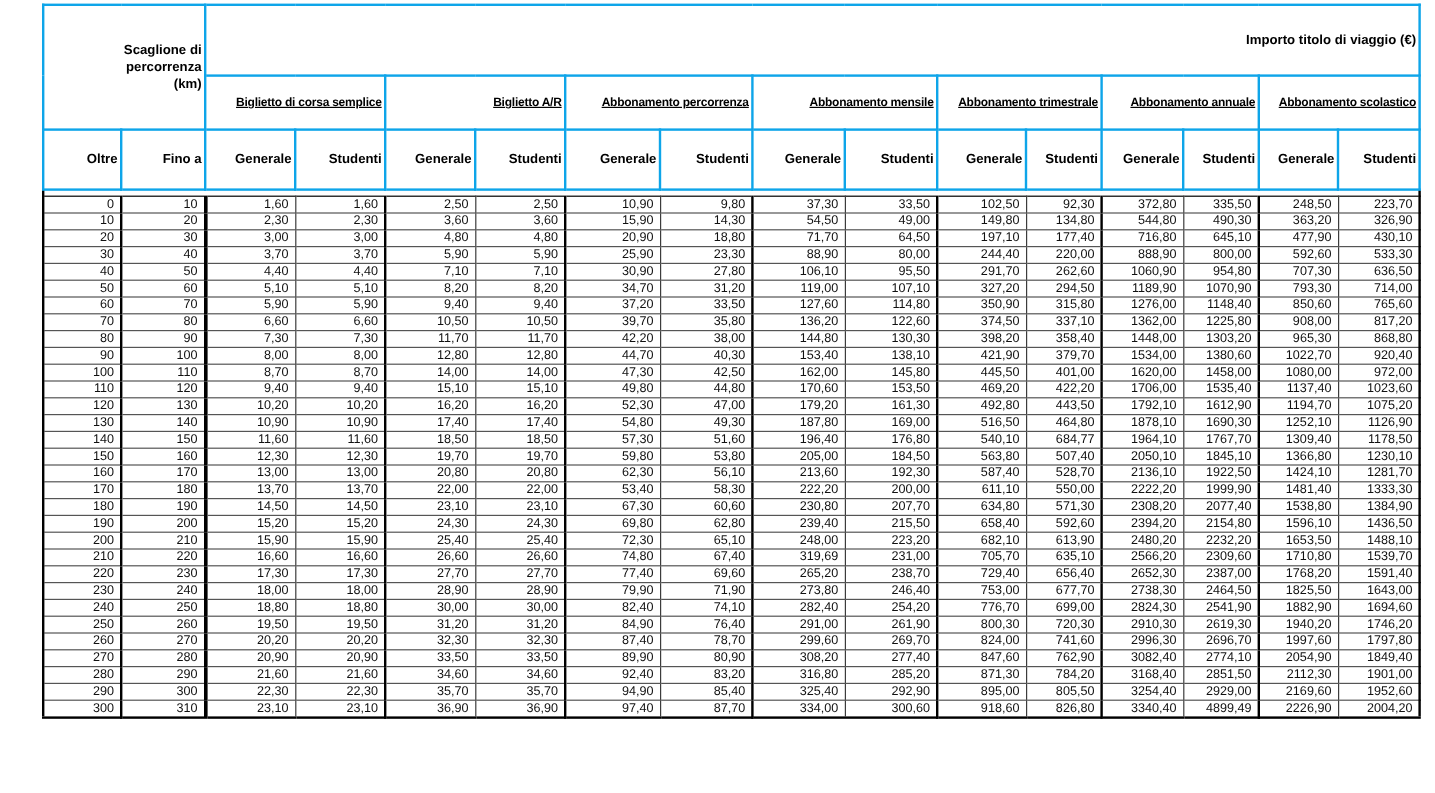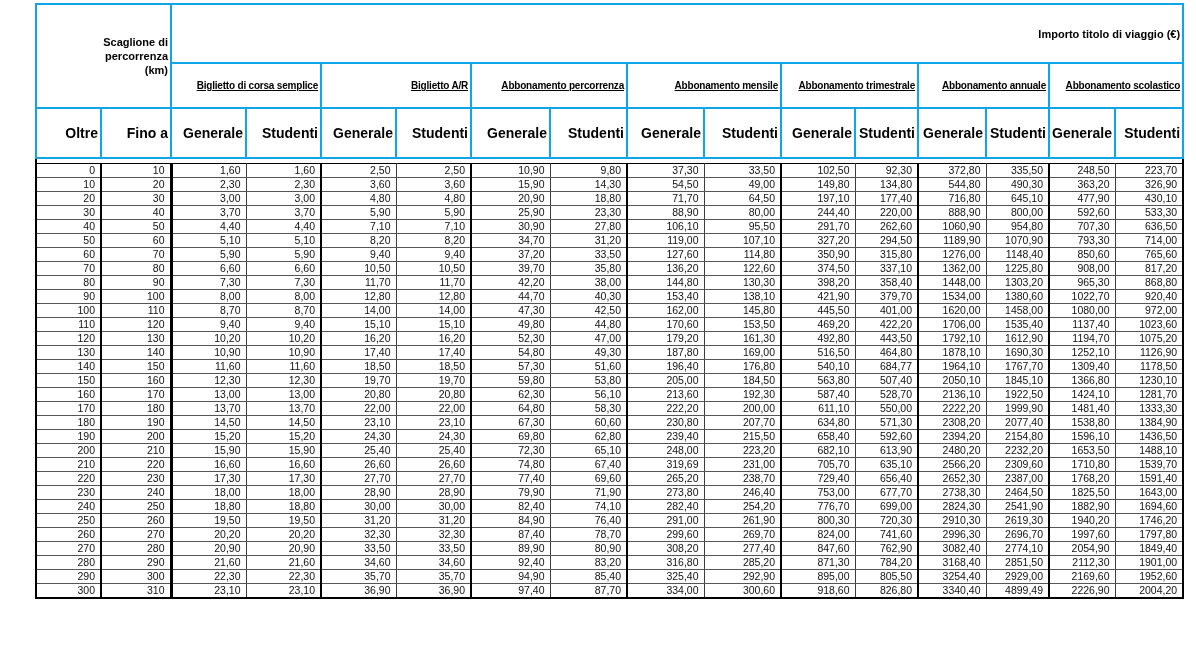--- a/index.html
+++ b/index.html
@@ -6,21 +6,21 @@
   .page{position:relative;width:1196px;height:661px;background:#ffffff;overflow:hidden;
         font-family:"Liberation Sans",sans-serif;color:#111;}
   table.fare{position:absolute;left:35px;top:3px;border-collapse:collapse;table-layout:fixed;
         width:1147px;border:2px solid #000;background:#fff;}
   
   thead th{border:2px solid #0ea5e9;font-weight:bold;text-align:right;vertical-align:middle;
         padding:12px 2px;color:#000;background:#fff;overflow:hidden;}
   tr.toprow th{height:33px;font-size:11px;}
   th.distance{white-space:pre-line;line-height:14px;font-size:10.5px;}
   tr.ticket th{height:19px;font-size:10px;letter-spacing:-0.2px;white-space:nowrap;text-decoration:underline;}
-  tr.sub th{height:24px;font-size:14px;white-space:nowrap;margin-top:40px;}
+  tr.sub th{height:24px;font-size:11px;white-space:nowrap;margin-top:40px;}
   
   tbody.gapband td{height:4px;border:0;padding:0;background:#fff;}
   
   tbody.body td{height:13px;line-height:13px;font-size:10.5px;text-align:right;
         padding:0 5px 0 0;border-right:1px solid #3c3c3c;border-bottom:1px solid #555;
         white-space:nowrap;overflow:hidden;color:#111;}
   tbody.body tr:first-child td{border-top:1px solid #000;}
   tbody.body tr:last-child td{border-bottom:2px solid #000;}
   tbody.body td:nth-child(1){border-right:2px solid #000;}
   tbody.body td:nth-child(2){border-right:3px solid #000;}
@@ -401,21 +401,21 @@
           <td>1424,10</td>
           <td>1281,70</td>
         </tr>
         <tr>
           <td>170</td>
           <td>180</td>
           <td>13,70</td>
           <td>13,70</td>
           <td>22,00</td>
           <td>22,00</td>
-          <td>64,80</td>
+          <td>53,40</td>
           <td>58,30</td>
           <td>222,20</td>
           <td>200,00</td>
           <td>611,10</td>
           <td>550,00</td>
           <td>2222,20</td>
           <td>1999,90</td>
           <td>1481,40</td>
           <td>1333,30</td>
         </tr>

